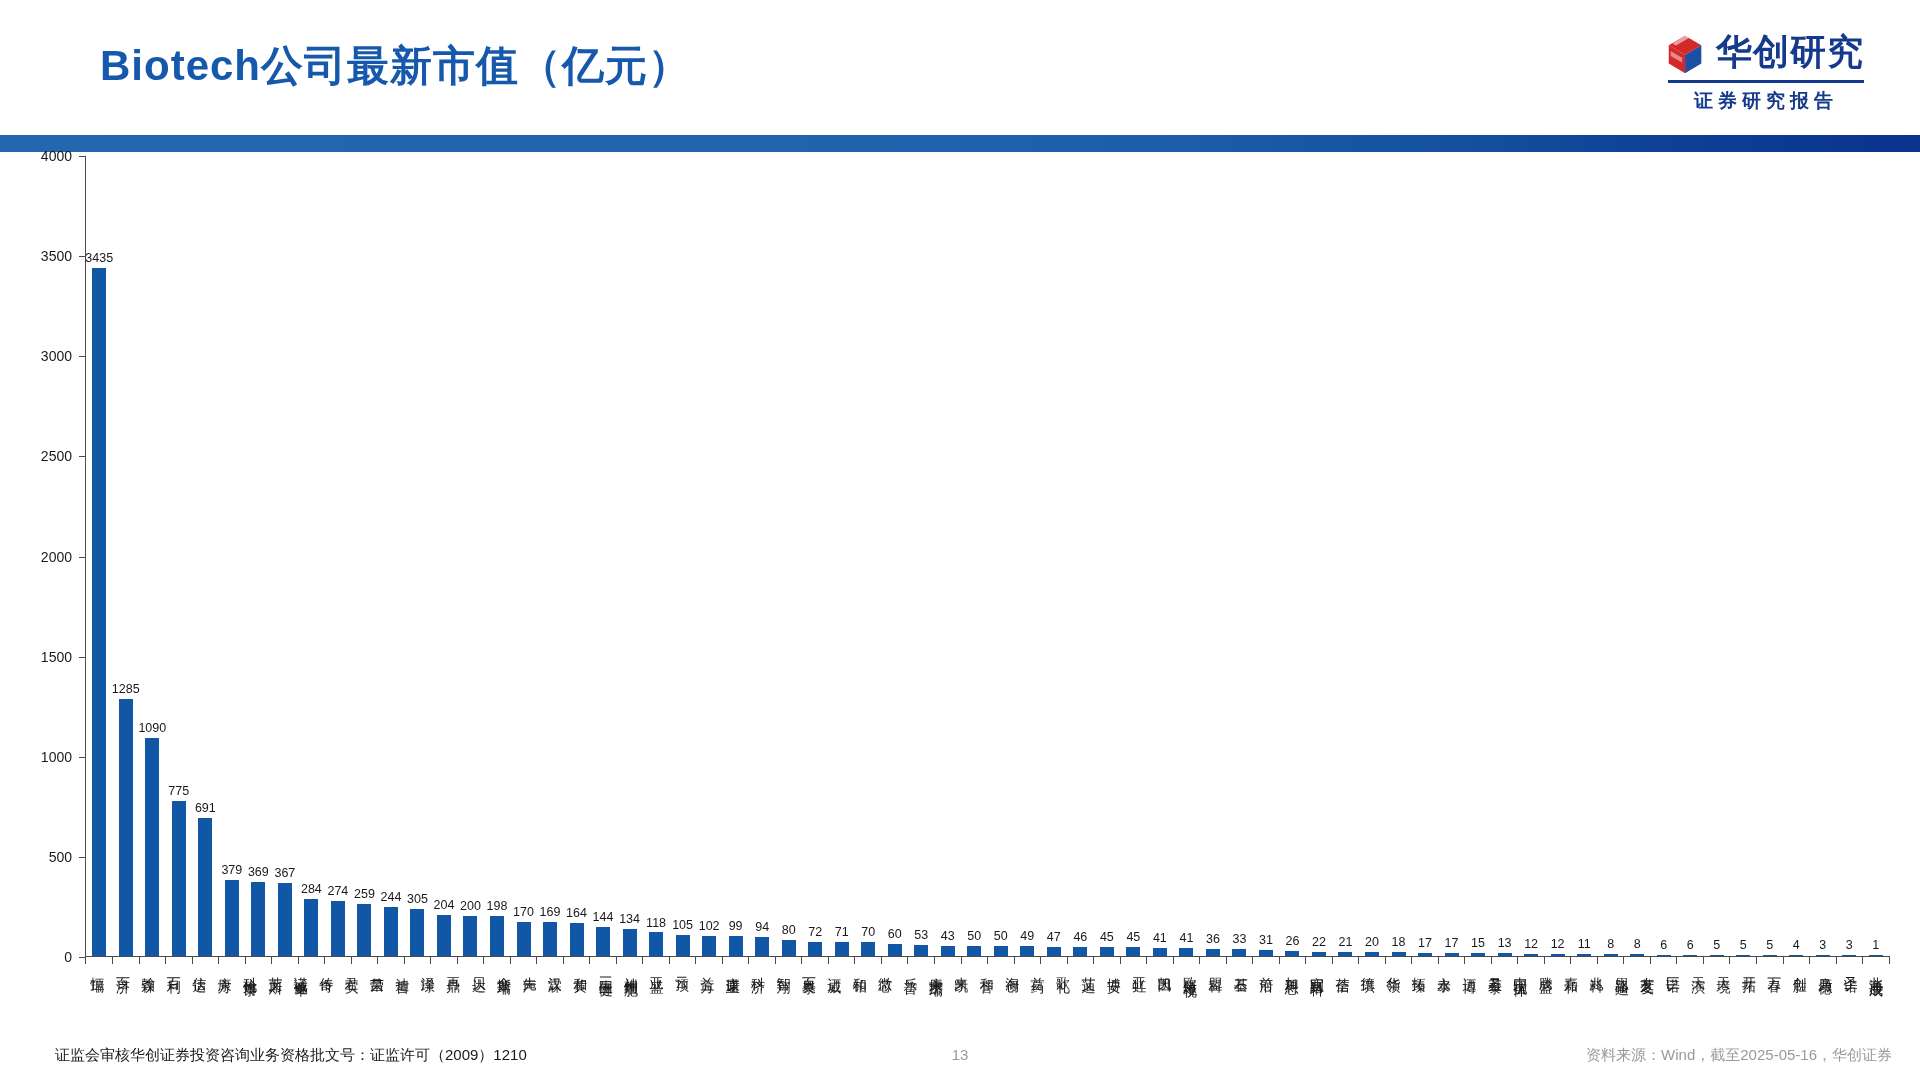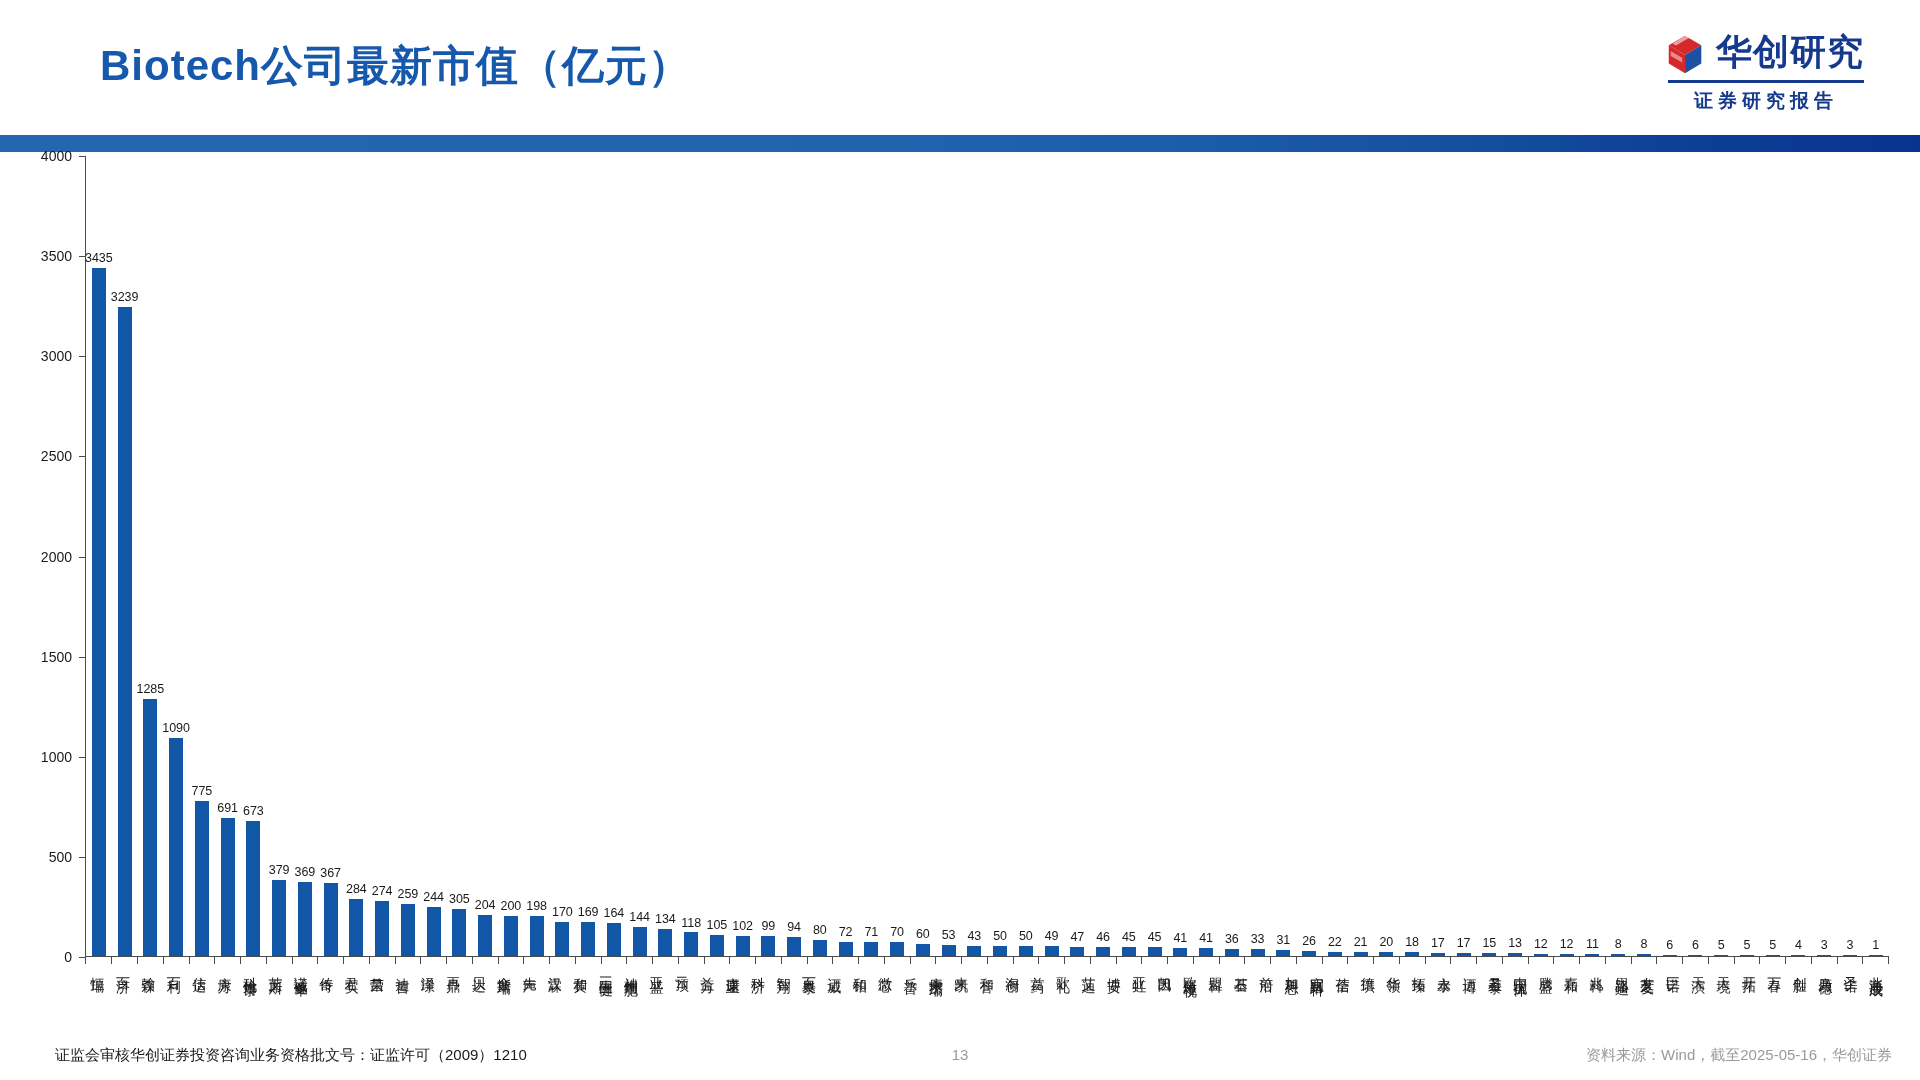--- a/index.html
+++ b/index.html
@@ -81,47 +81,37 @@
   <div class="chart">
     <div id="yAxis"></div>
     <div class="plot" id="plot">
         <div class="bar-slot">
           <div class="bar" style="height: 688px;"></div>
           <div class="bar-value" style="bottom: 692px;">3435</div>
           <div class="xtick"></div>
           <div class="xtick-first"></div>
         </div>
         <div class="bar-slot">
-          <div class="bar" style="height: 649px;"></div>
-          <div class="bar-value" style="bottom: 653px;">3239</div>
-          <div class="xtick"></div>
-        </div>
-        <div class="bar-slot">
           <div class="bar" style="height: 257px;"></div>
           <div class="bar-value" style="bottom: 261px;">1285</div>
           <div class="xtick"></div>
         </div>
         <div class="bar-slot">
           <div class="bar" style="height: 218px;"></div>
           <div class="bar-value" style="bottom: 222px;">1090</div>
           <div class="xtick"></div>
         </div>
         <div class="bar-slot">
           <div class="bar" style="height: 155px;"></div>
           <div class="bar-value" style="bottom: 159px;">775</div>
           <div class="xtick"></div>
         </div>
         <div class="bar-slot">
           <div class="bar" style="height: 138px;"></div>
           <div class="bar-value" style="bottom: 142px;">691</div>
-          <div class="xtick"></div>
-        </div>
-        <div class="bar-slot">
-          <div class="bar" style="height: 135px;"></div>
-          <div class="bar-value" style="bottom: 139px;">673</div>
           <div class="xtick"></div>
         </div>
         <div class="bar-slot">
           <div class="bar" style="height: 76px;"></div>
           <div class="bar-value" style="bottom: 80px;">379</div>
           <div class="xtick"></div>
         </div>
         <div class="bar-slot">
           <div class="bar" style="height: 74px;"></div>
           <div class="bar-value" style="bottom: 78px;">369</div>

